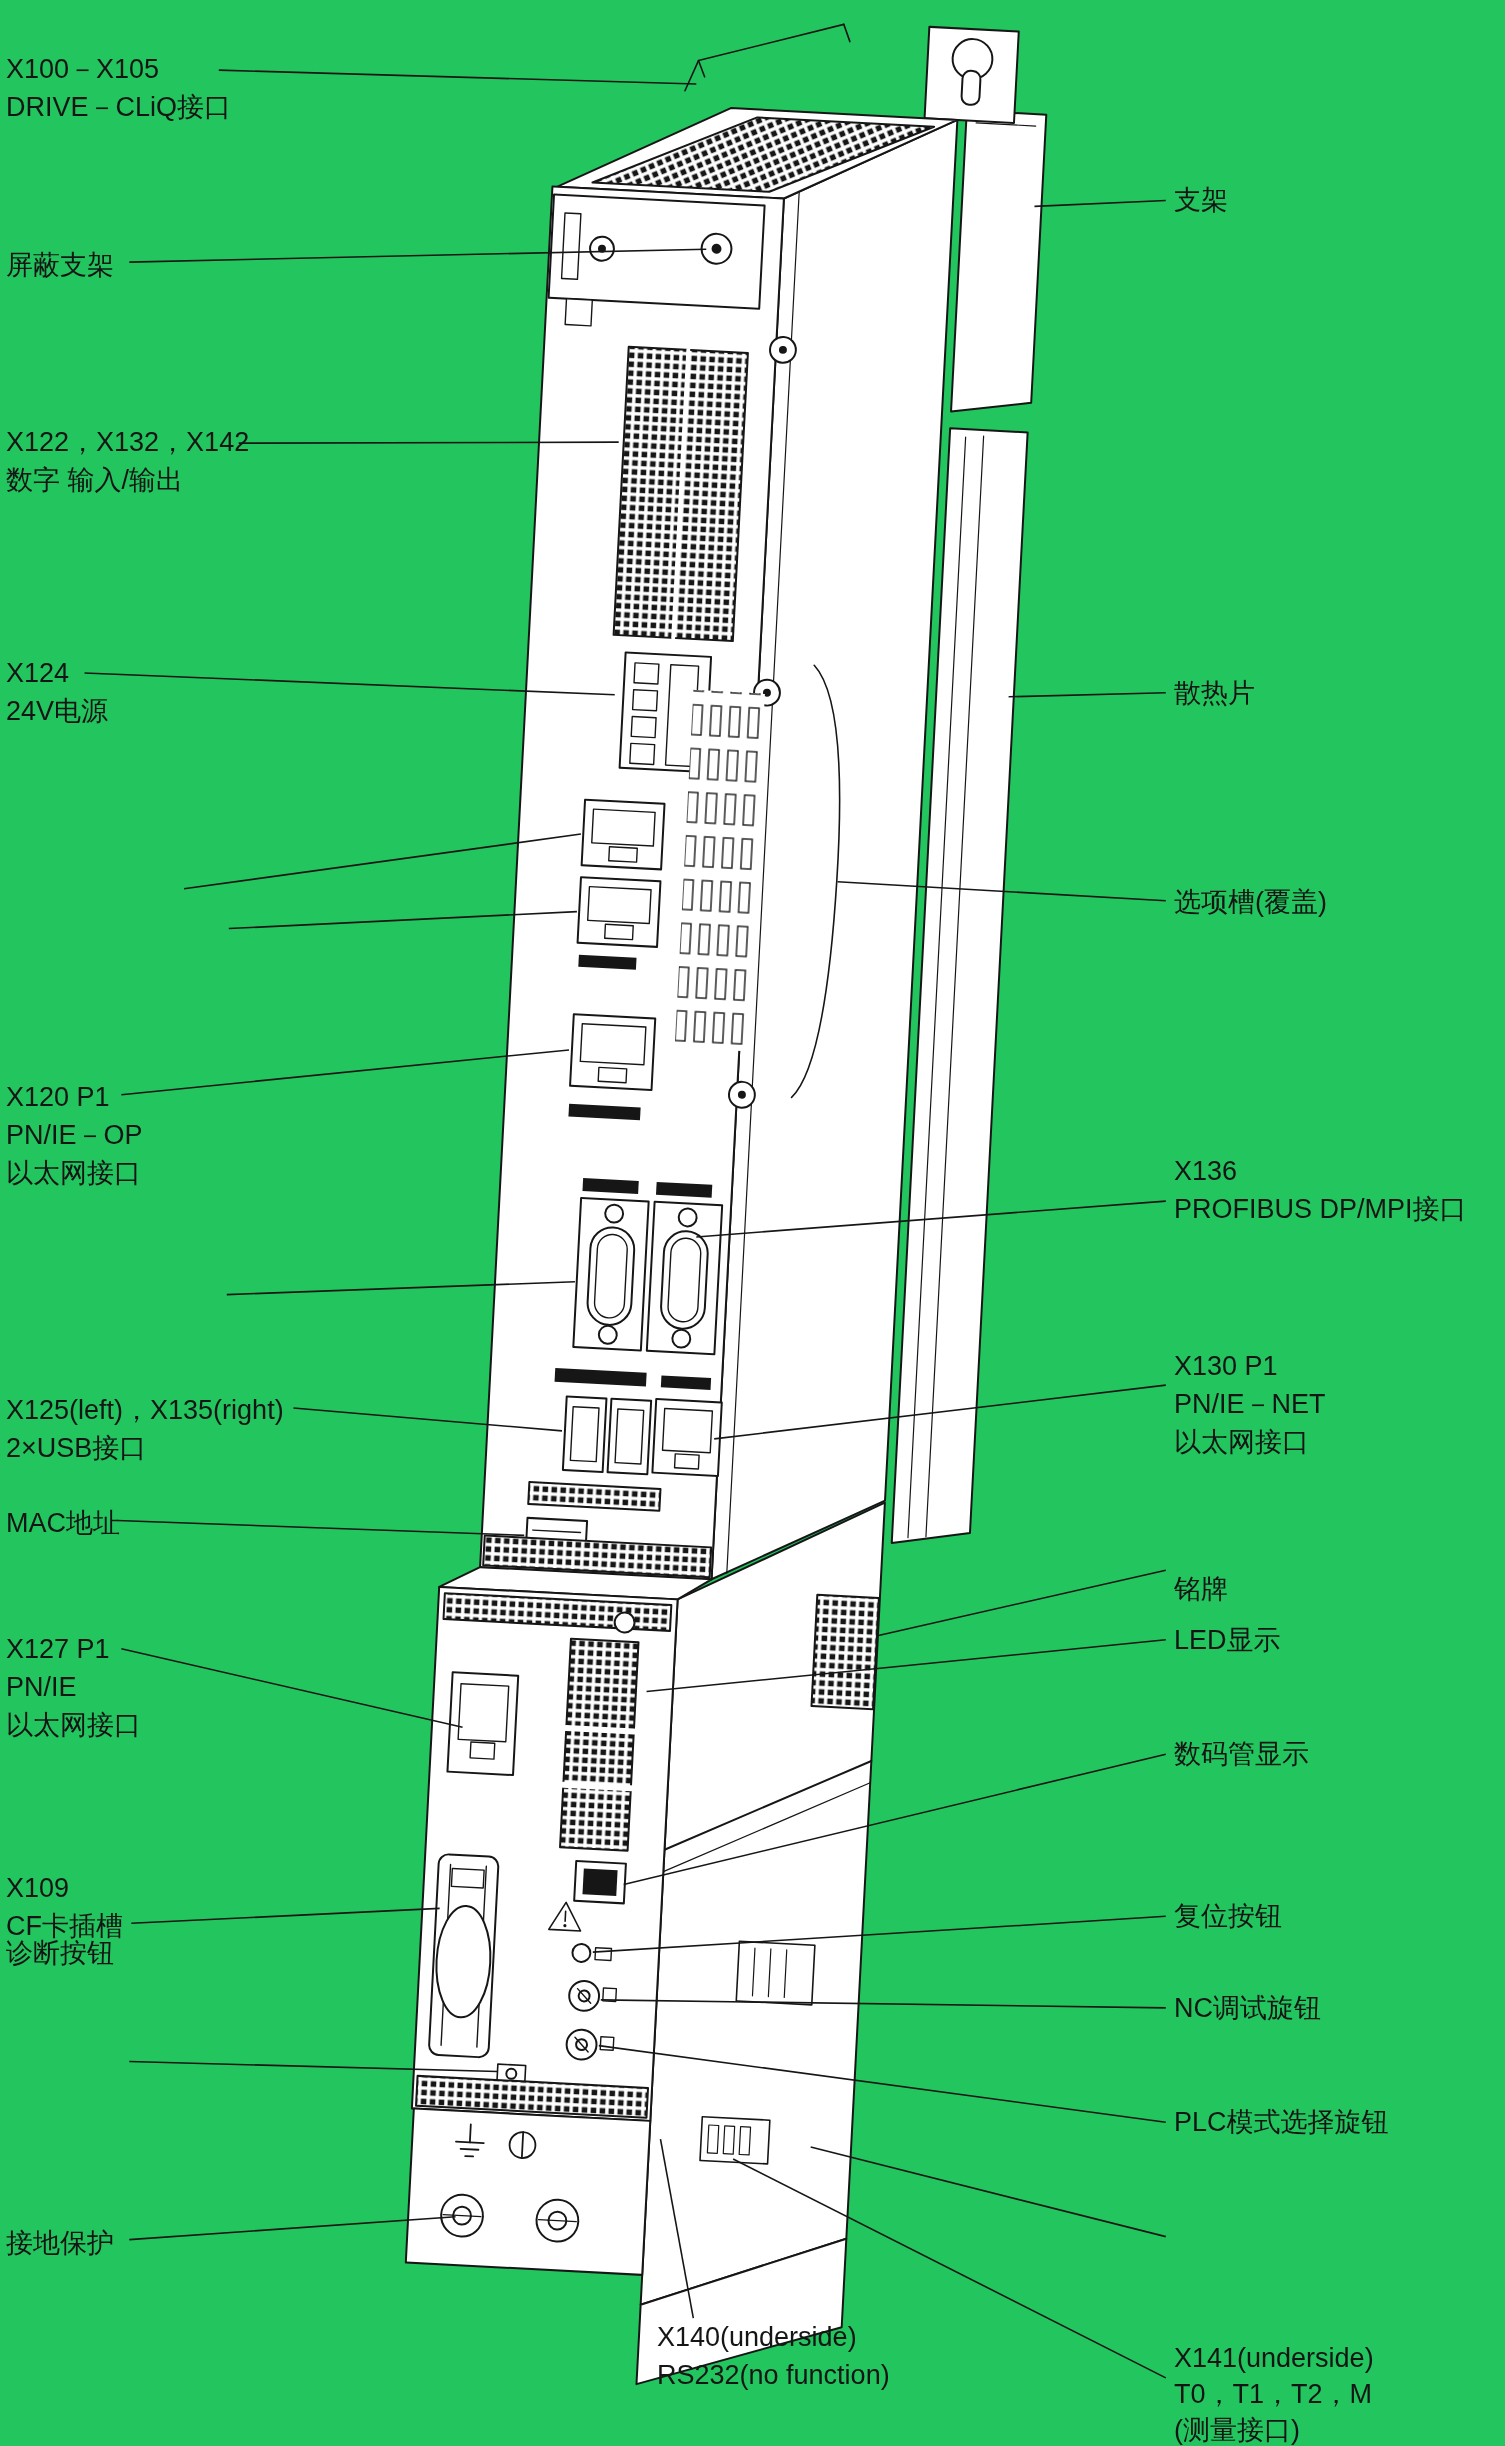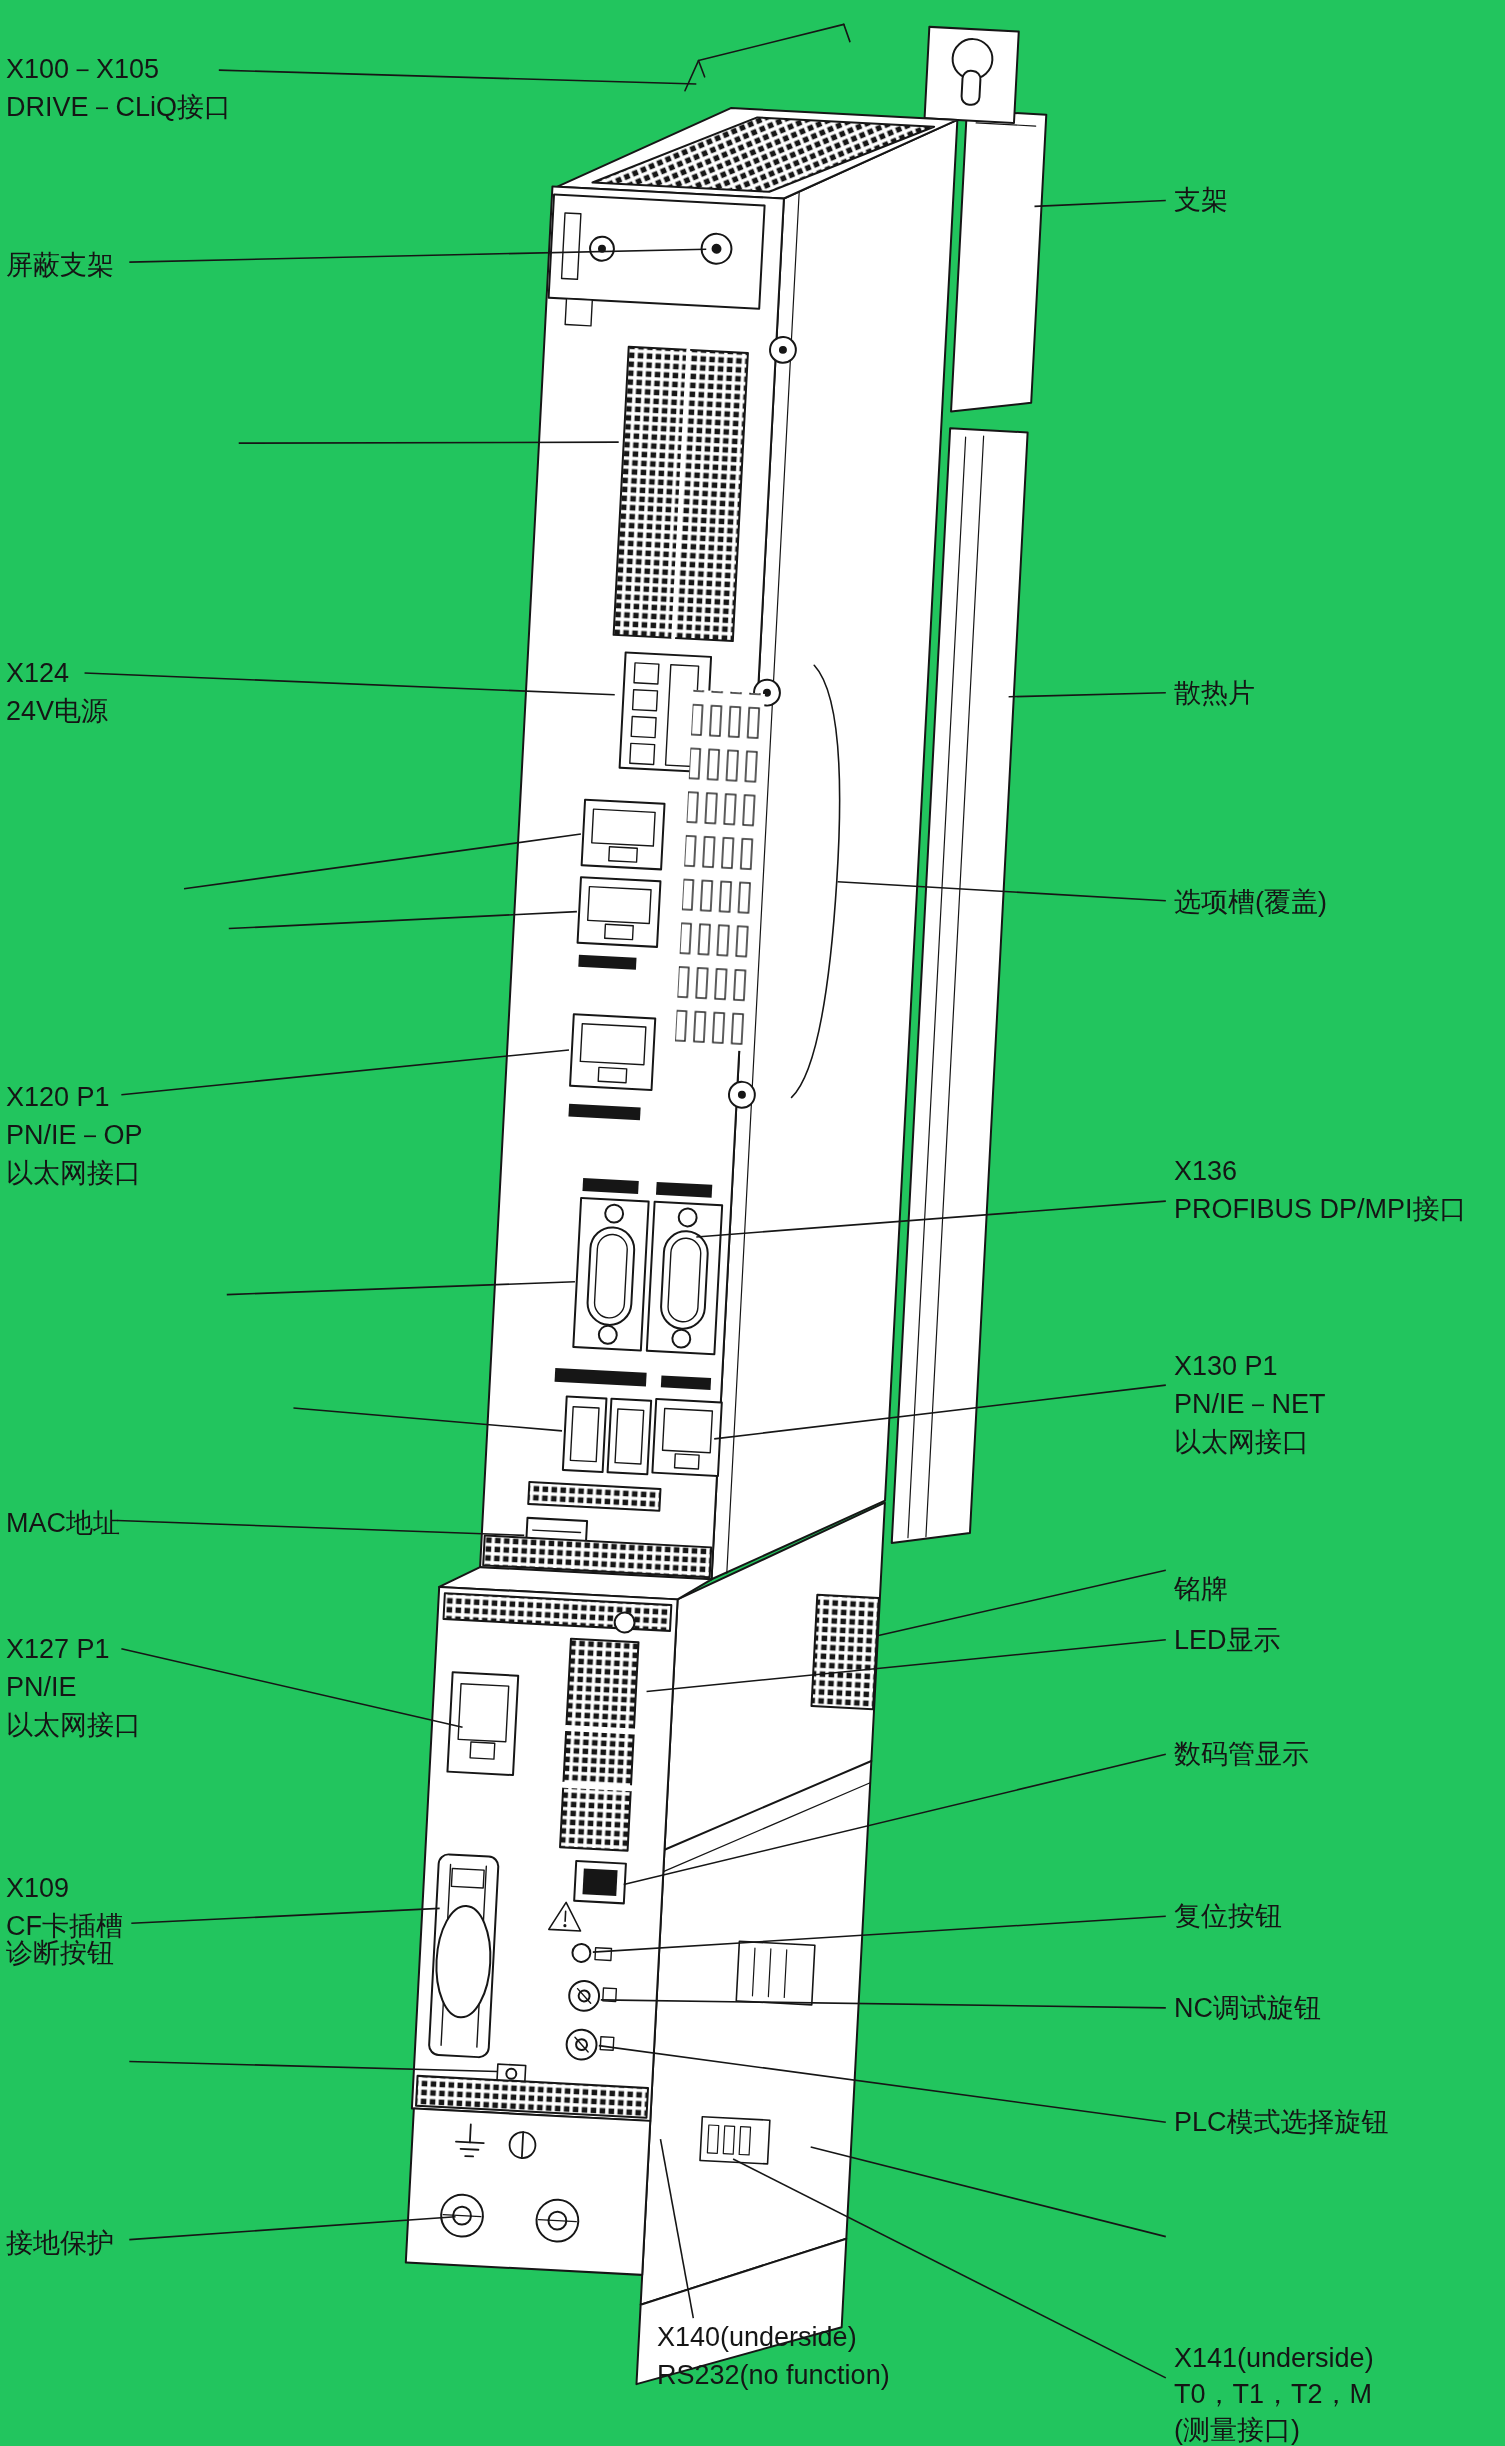--- a/index.html
+++ b/index.html
@@ -312,29 +312,37 @@
     </g>
   </svg>
 
   <div class="co left" style="top:50px">
     <div class="ln">X100－X105</div>
     <div class="ln">DRIVE－CLiQ接口</div>
   </div>
   <div class="co left" style="top:246px">
     <div class="ln">屏蔽支架</div>
   </div>
+  <div class="co left" style="top:423px">
+    <div class="ln">X122，X132，X142</div>
+    <div class="ln">数字 输入/输出</div>
+  </div>
   <div class="co left" style="top:654px">
     <div class="ln">X124</div>
     <div class="ln">24V电源</div>
   </div>
   <div class="co left" style="top:1078px">
     <div class="ln">X120 P1</div>
     <div class="ln">PN/IE－OP</div>
     <div class="ln">以太网接口</div>
   </div>
+  <div class="co left" style="top:1391px">
+    <div class="ln">X125(left)，X135(right)</div>
+    <div class="ln">2×USB接口</div>
+  </div>
   <div class="co left" style="top:1504px">
     <div class="ln">MAC地址</div>
   </div>
   <div class="co left" style="top:1630px">
     <div class="ln">X127 P1</div>
     <div class="ln">PN/IE</div>
     <div class="ln">以太网接口</div>
   </div>
   <div class="co left" style="top:1869px">
     <div class="ln">X109</div>

